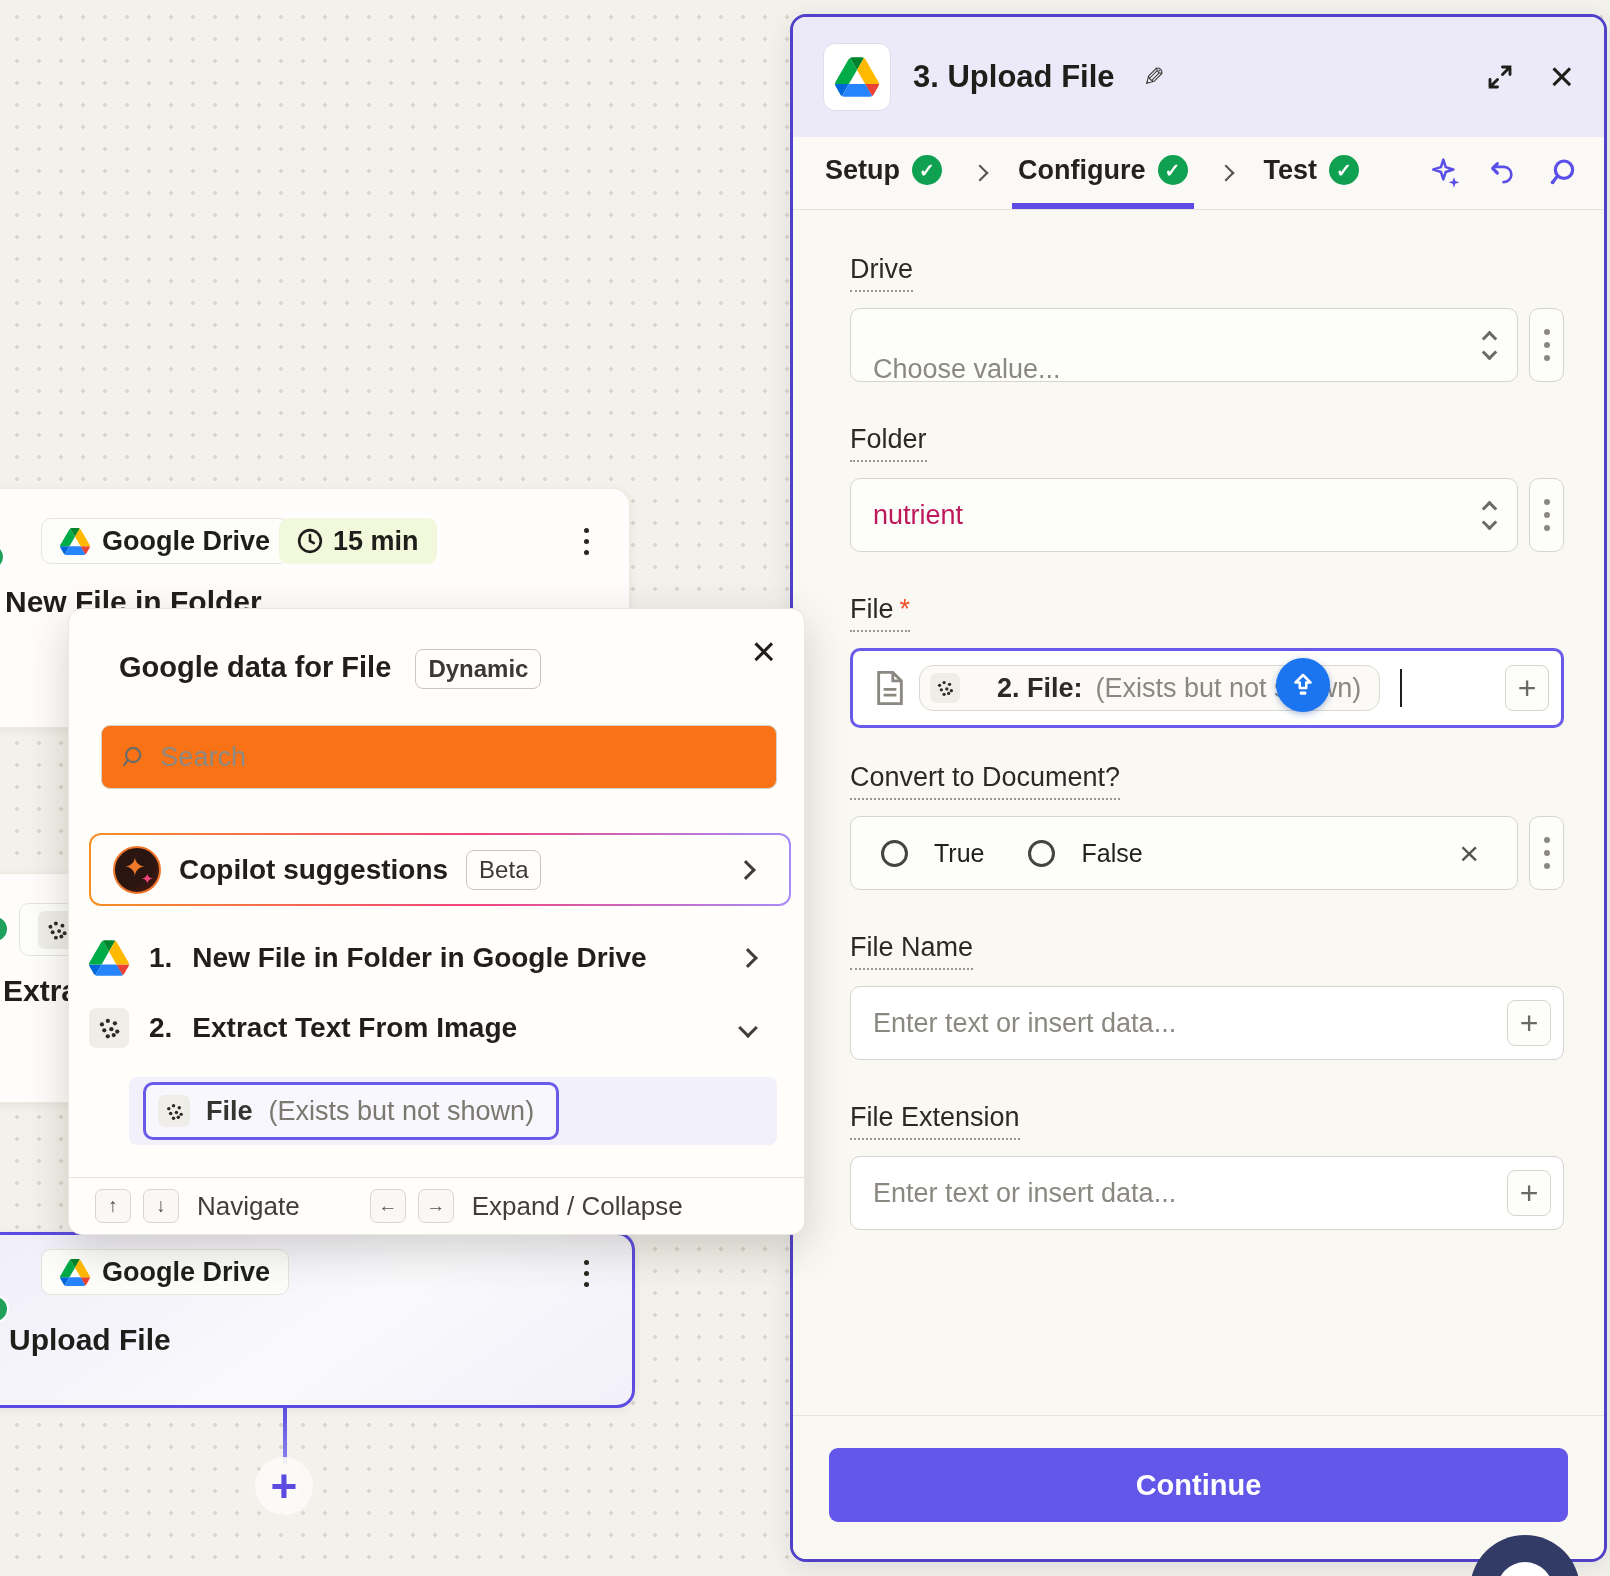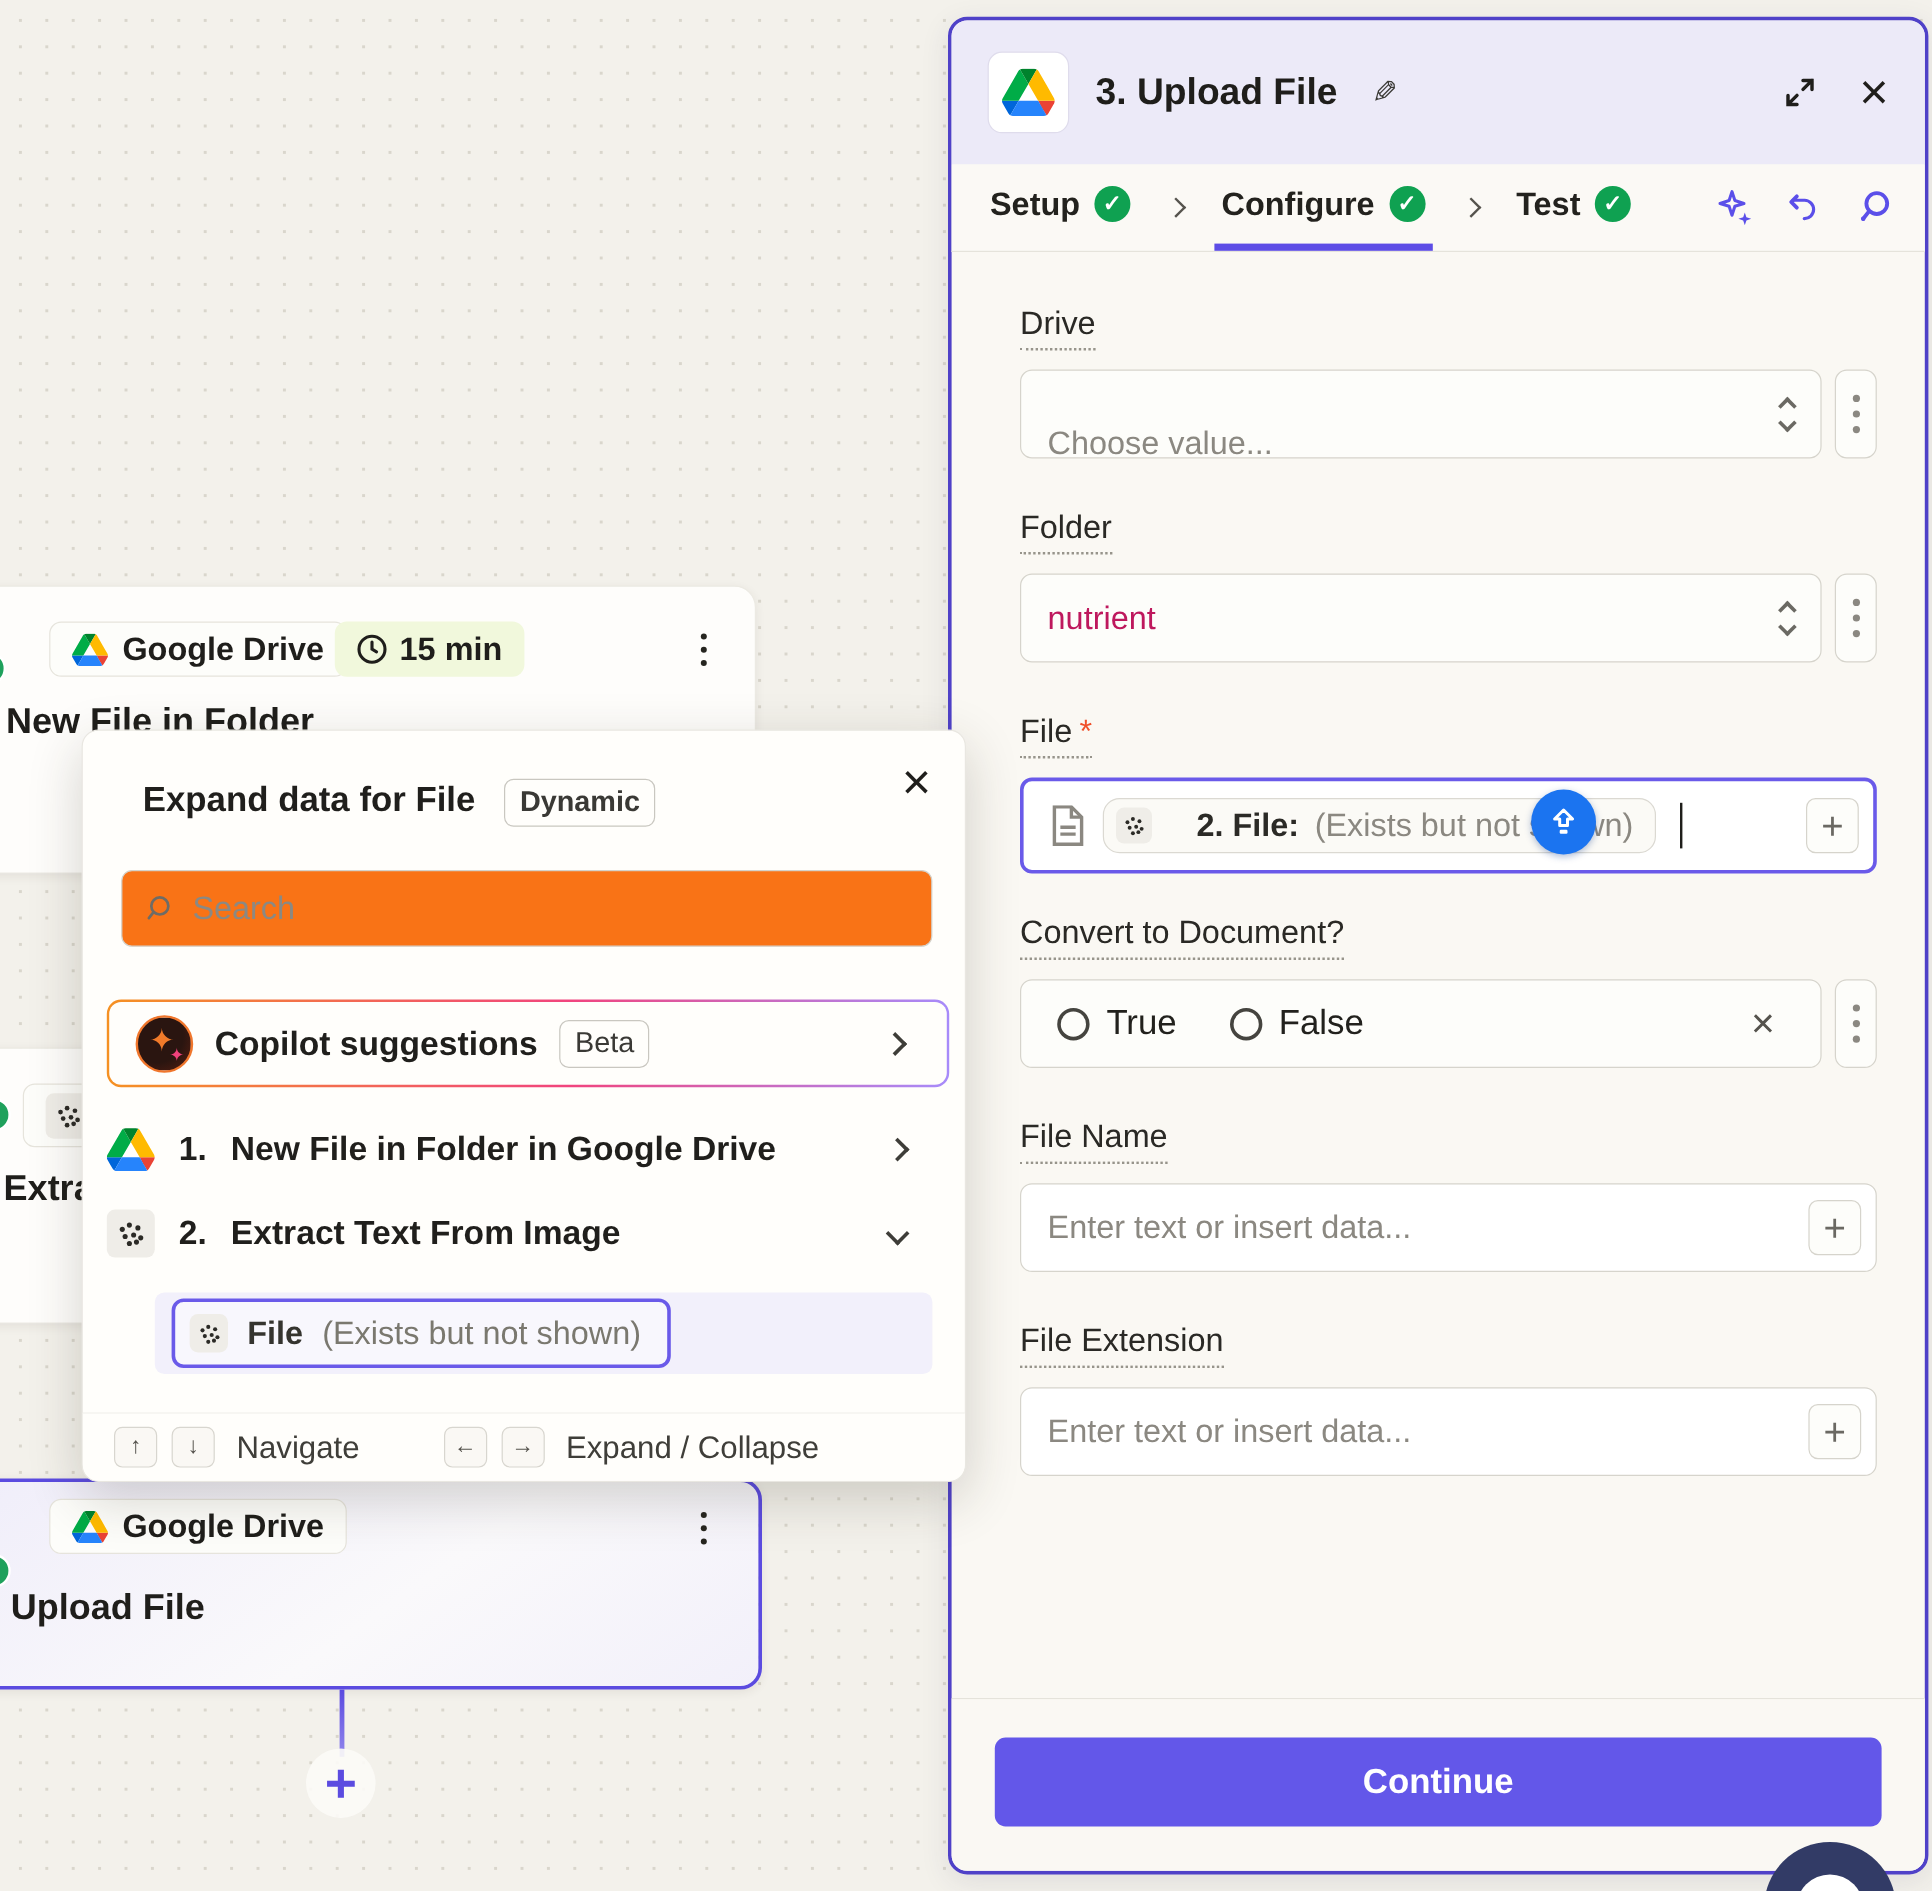--- a/index.html
+++ b/index.html
@@ -190,21 +190,21 @@
   }
   .file-field { border:3px solid #6A5AE9; height:80px; }
   .token-pill {
     display:flex; align-items:center; gap:13px; height:46px;
     border:1.5px solid #DBD9D2; border-radius:14px; background:#FBFAF6; padding:0 18px 0 10px;
   }
   .token-pill .tp-b { font-size:27px; font-weight:bold; color:#2B2A26; white-space:nowrap;margin-left:24px; }
   .token-pill .tp-g { font-size:27px; color:#8B8881; white-space:nowrap; }
   .caret { width:2px; height:38px; background:#1F1E1B; margin-left:6px; }
   .radio { width:27px; height:27px; border:3px solid #45443F; border-radius:50%; display:inline-block; flex:none; }
-  .radio-lab { font-size:29px; color:#22211D; margin:0 44px 0 14px;text-align:right; }
+  .radio-lab { font-size:25px; color:#22211D; margin:0 44px 0 26px;text-align:right; }
   .clear-x { margin-left:auto; font-size:34px; color:#55534D; margin-right:16px; }
   .upload-badge {
     position:absolute; left:1276px; top:658px; width:54px; height:54px; border-radius:50%;
     background:#1B74F0; z-index:25; display:flex; align-items:center; justify-content:center;
     box-shadow:0 2px 6px rgba(20,60,140,.35);
   }
   .panel-footer {
     position:absolute; left:0; bottom:0; width:100%; height:144px;
     border-top:1.5px solid #E5E3DB; padding:32px 36px; background:#FAF8F3; border-radius:0 0 13px 13px;
   }
@@ -294,21 +294,21 @@
     </span>
   <div class="card-title" style="left:30px; top:88px;">Upload File</div>
 </div>
 <div class="connector" style="left:283px; top:1408px; height:56px;"></div>
 <div class="plus-btn" style="left:255px; top:1457px;">
     <span>+</span>
   </div>
 
 <div class="popup">
   <div class="popup-title">
-    <span>Expand data for File</span>
+    <span>Google data for File</span>
     <span class="badge" style="margin-left:16px;">Dynamic</span>
   </div>
   <span class="popup-close">×</span>
 
   <div class="search-box">
     <svg width="26" height="26" viewBox="0 0 24 24">
       <circle cx="13" cy="10" r="7" fill="none" stroke="#6E6C66" stroke-width="2.2"></circle>
       <path d="M7.5 15.5 4 20" stroke="#6E6C66" stroke-width="2.2" stroke-linecap="round"></path>
     </svg>
     <input type="text" placeholder="Search" style="">

